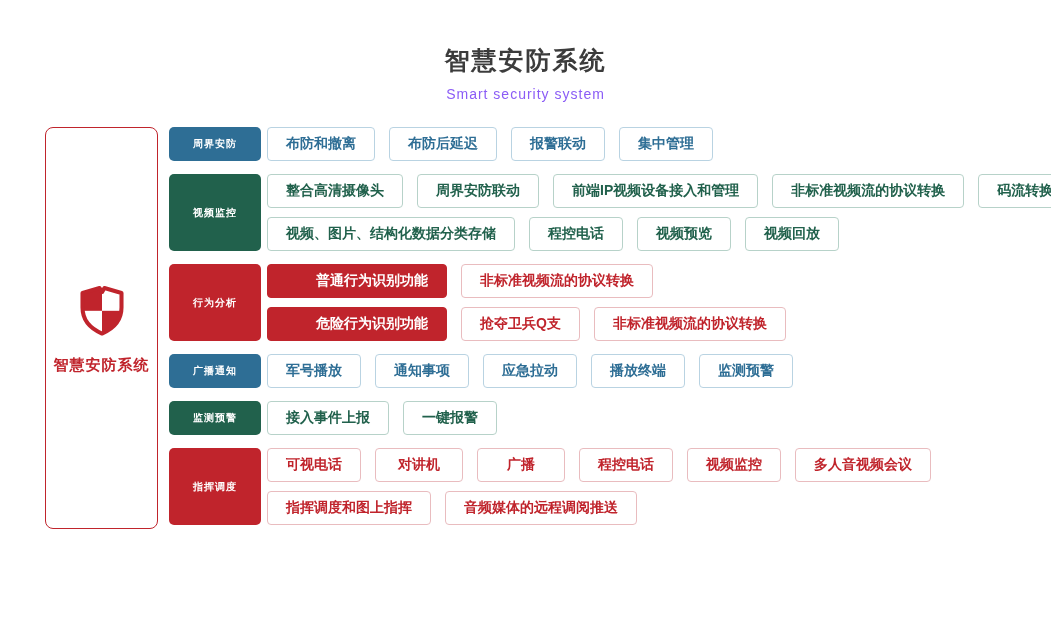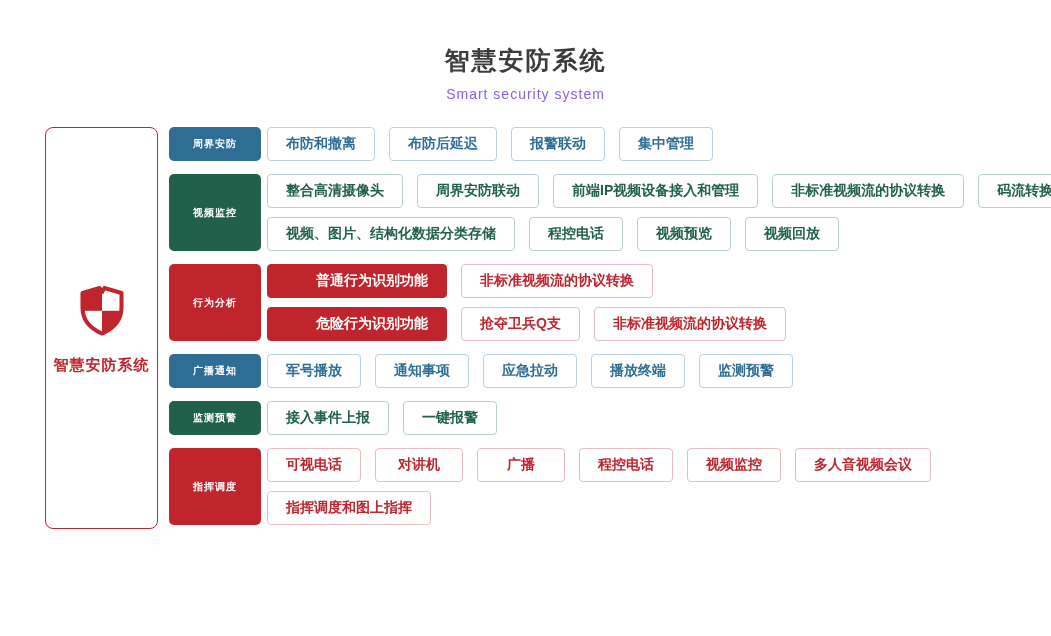--- a/index.html
+++ b/index.html
@@ -142,17 +142,18 @@
           <div class="row">
             <div class="chip c-red">可视电话</div>
             <div class="chip c-red">对讲机</div>
             <div class="chip c-red">广播</div>
             <div class="chip c-red">程控电话</div>
             <div class="chip c-red">视频监控</div>
             <div class="chip c-red">多人音视频会议</div>
           </div>
           <div class="row">
             <div class="chip c-red">指挥调度和图上指挥</div>
+            <div class="chip c-red">音频媒体的远程调阅推送</div>
           </div>
         </div>
       </div>
     </div>
 </div>
 
 </body></html>

